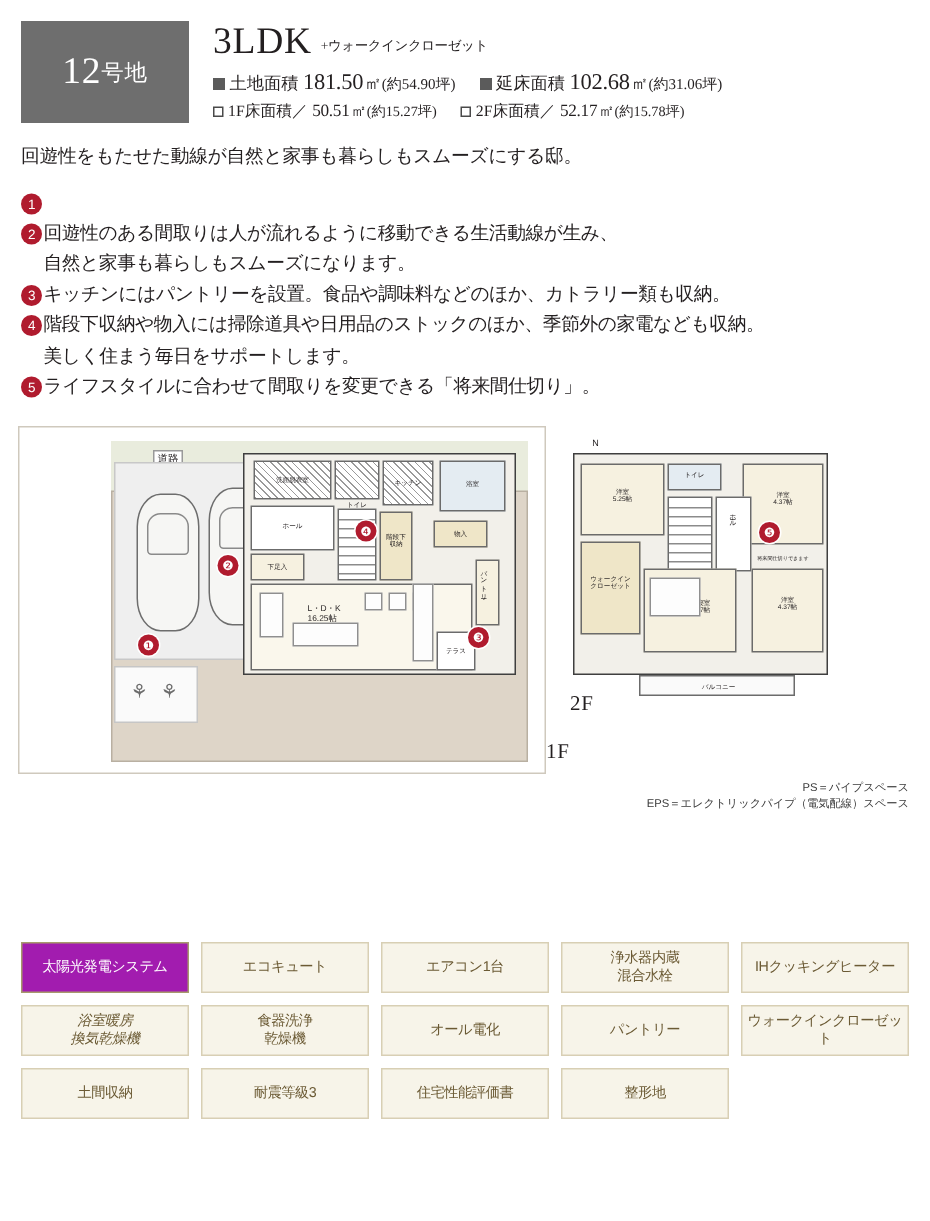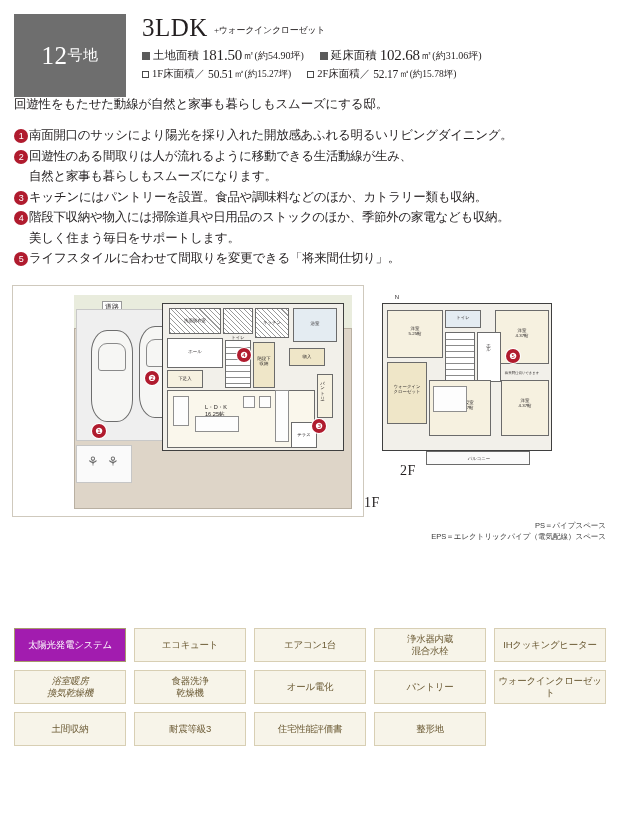--- a/index.html
+++ b/index.html
@@ -9,21 +9,21 @@
     background: #ffffff;
     font-family: "Liberation Serif", "DejaVu Serif", serif;
     color: #231f20;
     overflow: hidden;
     position: relative;
   }
 
   
   .header { display: flex; padding: 14px 0 0 14px; height: 88px; }
   .lot-badge {
-    width: 112px; height: 83px;
+    width: 112px; height: 68px;
     background: #6e6e6e;
     color: #ffffff;
     display: flex; align-items: center; justify-content: center;
     font-size: 21px; letter-spacing: 0.5px;
     flex: 0 0 112px;
   }
   .lot-badge .num { font-size: 25px; }
   .lot-badge .suffix { font-size: 15px; }
   .header-right { padding-left: 16px; padding-top: 1px; }
   .layout-line { display: flex; align-items: flex-end; }
@@ -230,21 +230,20 @@
       </span>
     </div>
   </div>
 </div>
 
 <div class="desc">
   <div class="desc-lead">回遊性をもたせた動線が自然と家事も暮らしもスムーズにする邸。</div>
   <div id="desc-points">
       <div class="bullet-line">
         <span class="bnum">1</span>
-        <span>南面開口のサッシにより陽光を採り入れた開放感あふれる明るいリビングダイニング。</span>
       </div>
       <div class="bullet-line">
         <span class="bnum">2</span>
         <span>回遊性のある間取りは人が流れるように移動できる生活動線が生み、</span>
       </div>
       <div class="bullet-line cont">
         <span>自然と家事も暮らしもスムーズになります。</span>
       </div>
       <div class="bullet-line">
         <span class="bnum">3</span>
@@ -397,21 +396,21 @@
 4.37帖</div>
 
       <div class="rlabel" style="left:112px; top:68px; width:54px; font-size:3.4px;">将来間仕切りできます</div>
     </div>
 
     <div class="balcony">
       <div class="rlabel" style="left:0; top:4px; width:104px;">バルコニー</div>
     </div>
 
     <div class="marker" style="left:128px; top:64px;">❺</div>
-    <div class="floor-tag" style="left:2px; top:178px;margin-left:20px;">2F</div>
+    <div class="floor-tag" style="left:2px; top:178px;">2F</div>
   </div>
 
   <div class="legend">
     <div>PS＝パイプスペース</div>
     <div>EPS＝エレクトリックパイプ（電気配線）スペース</div>
   </div>
 </div>
 
 <div class="specs" id="spec-tags">
     <div class="tag hl" style="white-space: pre-line;">太陽光発電システム</div>

